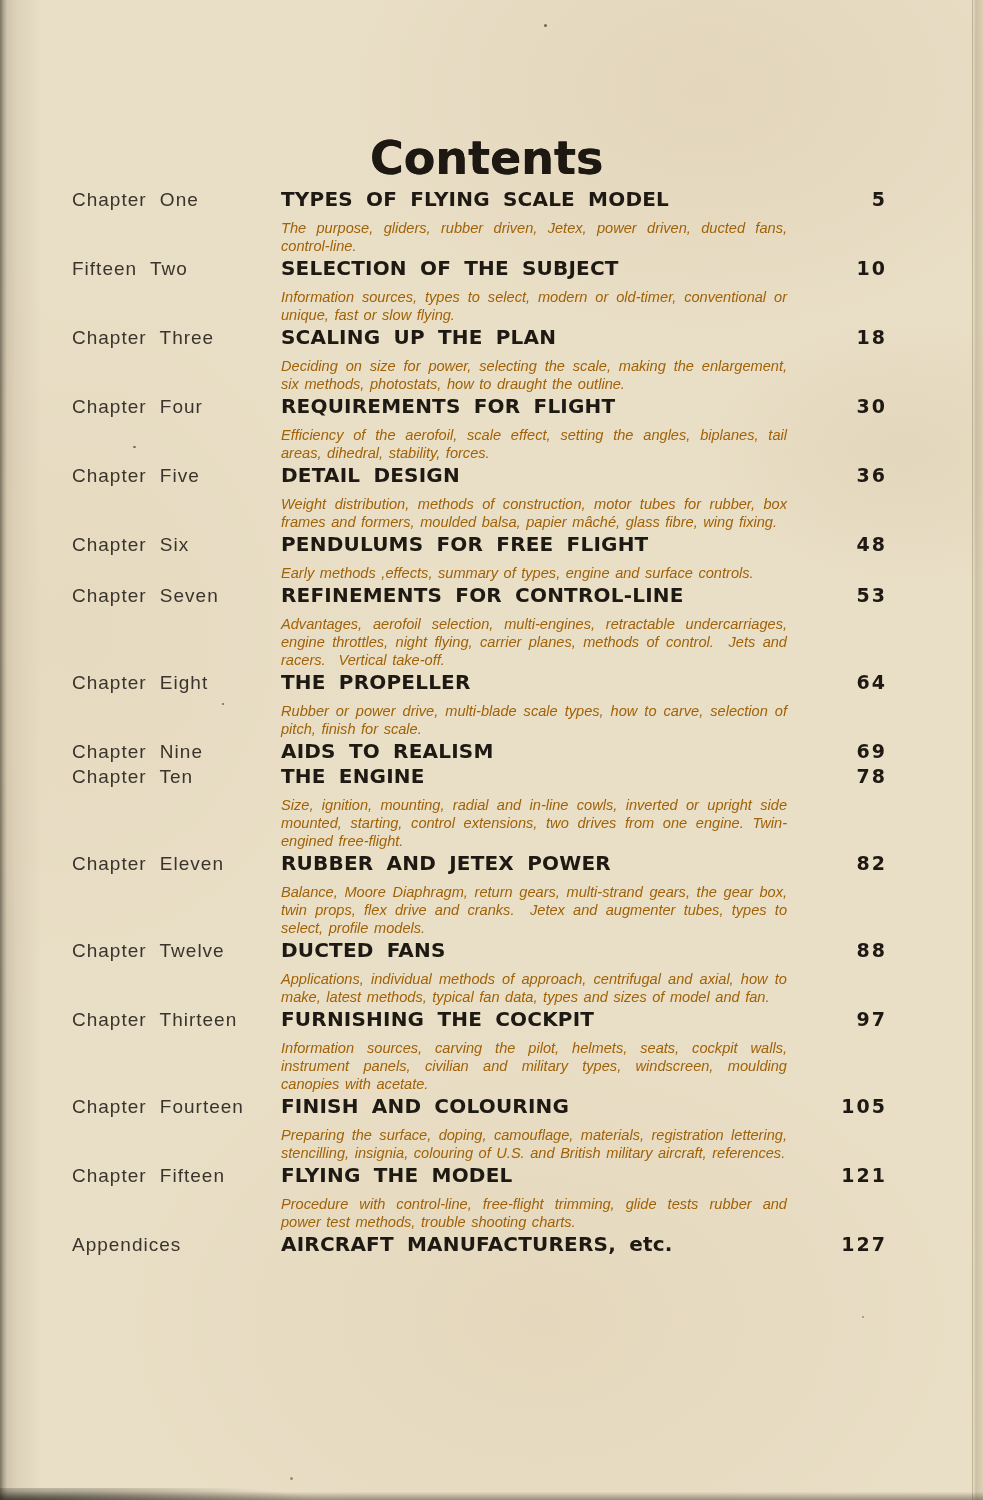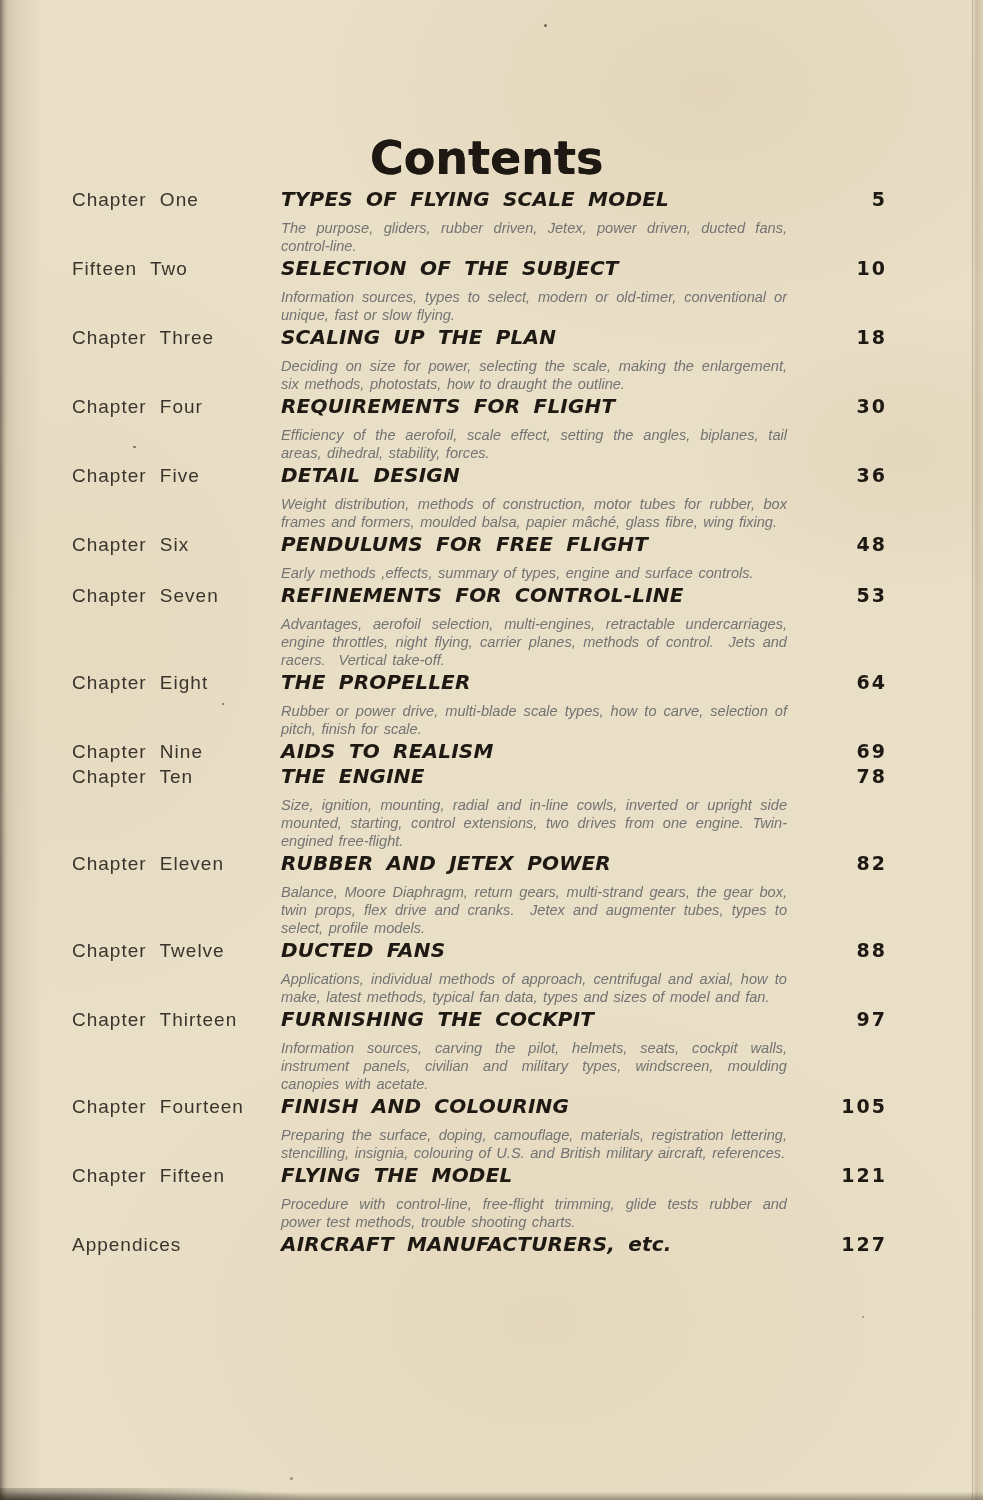--- a/index.html
+++ b/index.html
@@ -74,32 +74,31 @@
     padding-top: 1px;
   }
   .section-heading {
     font-family: "DejaVu Sans", "Liberation Sans", sans-serif;
     font-weight: bold;
     font-size: 20px;
     line-height: 22px;
     letter-spacing: 0.2px;
     word-spacing: 6px;
     color: #1e1913;
-    font-style: italic;
   }
   .section-desc {
     grid-column: 2;
     margin-top: 8px;
     font-family: "Liberation Sans", sans-serif;
     font-style: italic;
     font-size: 14.6px;
     line-height: 18px;
     word-spacing: 1.5px;
     text-align: justify;
-    color: #737373;
+    color: #a16207;
   }
   .section-desc:empty { margin-top: 0; }
   .page-num {
     font-family: "DejaVu Sans", "Liberation Sans", sans-serif;
     font-weight: bold;
     font-size: 19px;
     line-height: 22px;
     letter-spacing: 2px;
     text-align: right;
     color: #1e1913;

